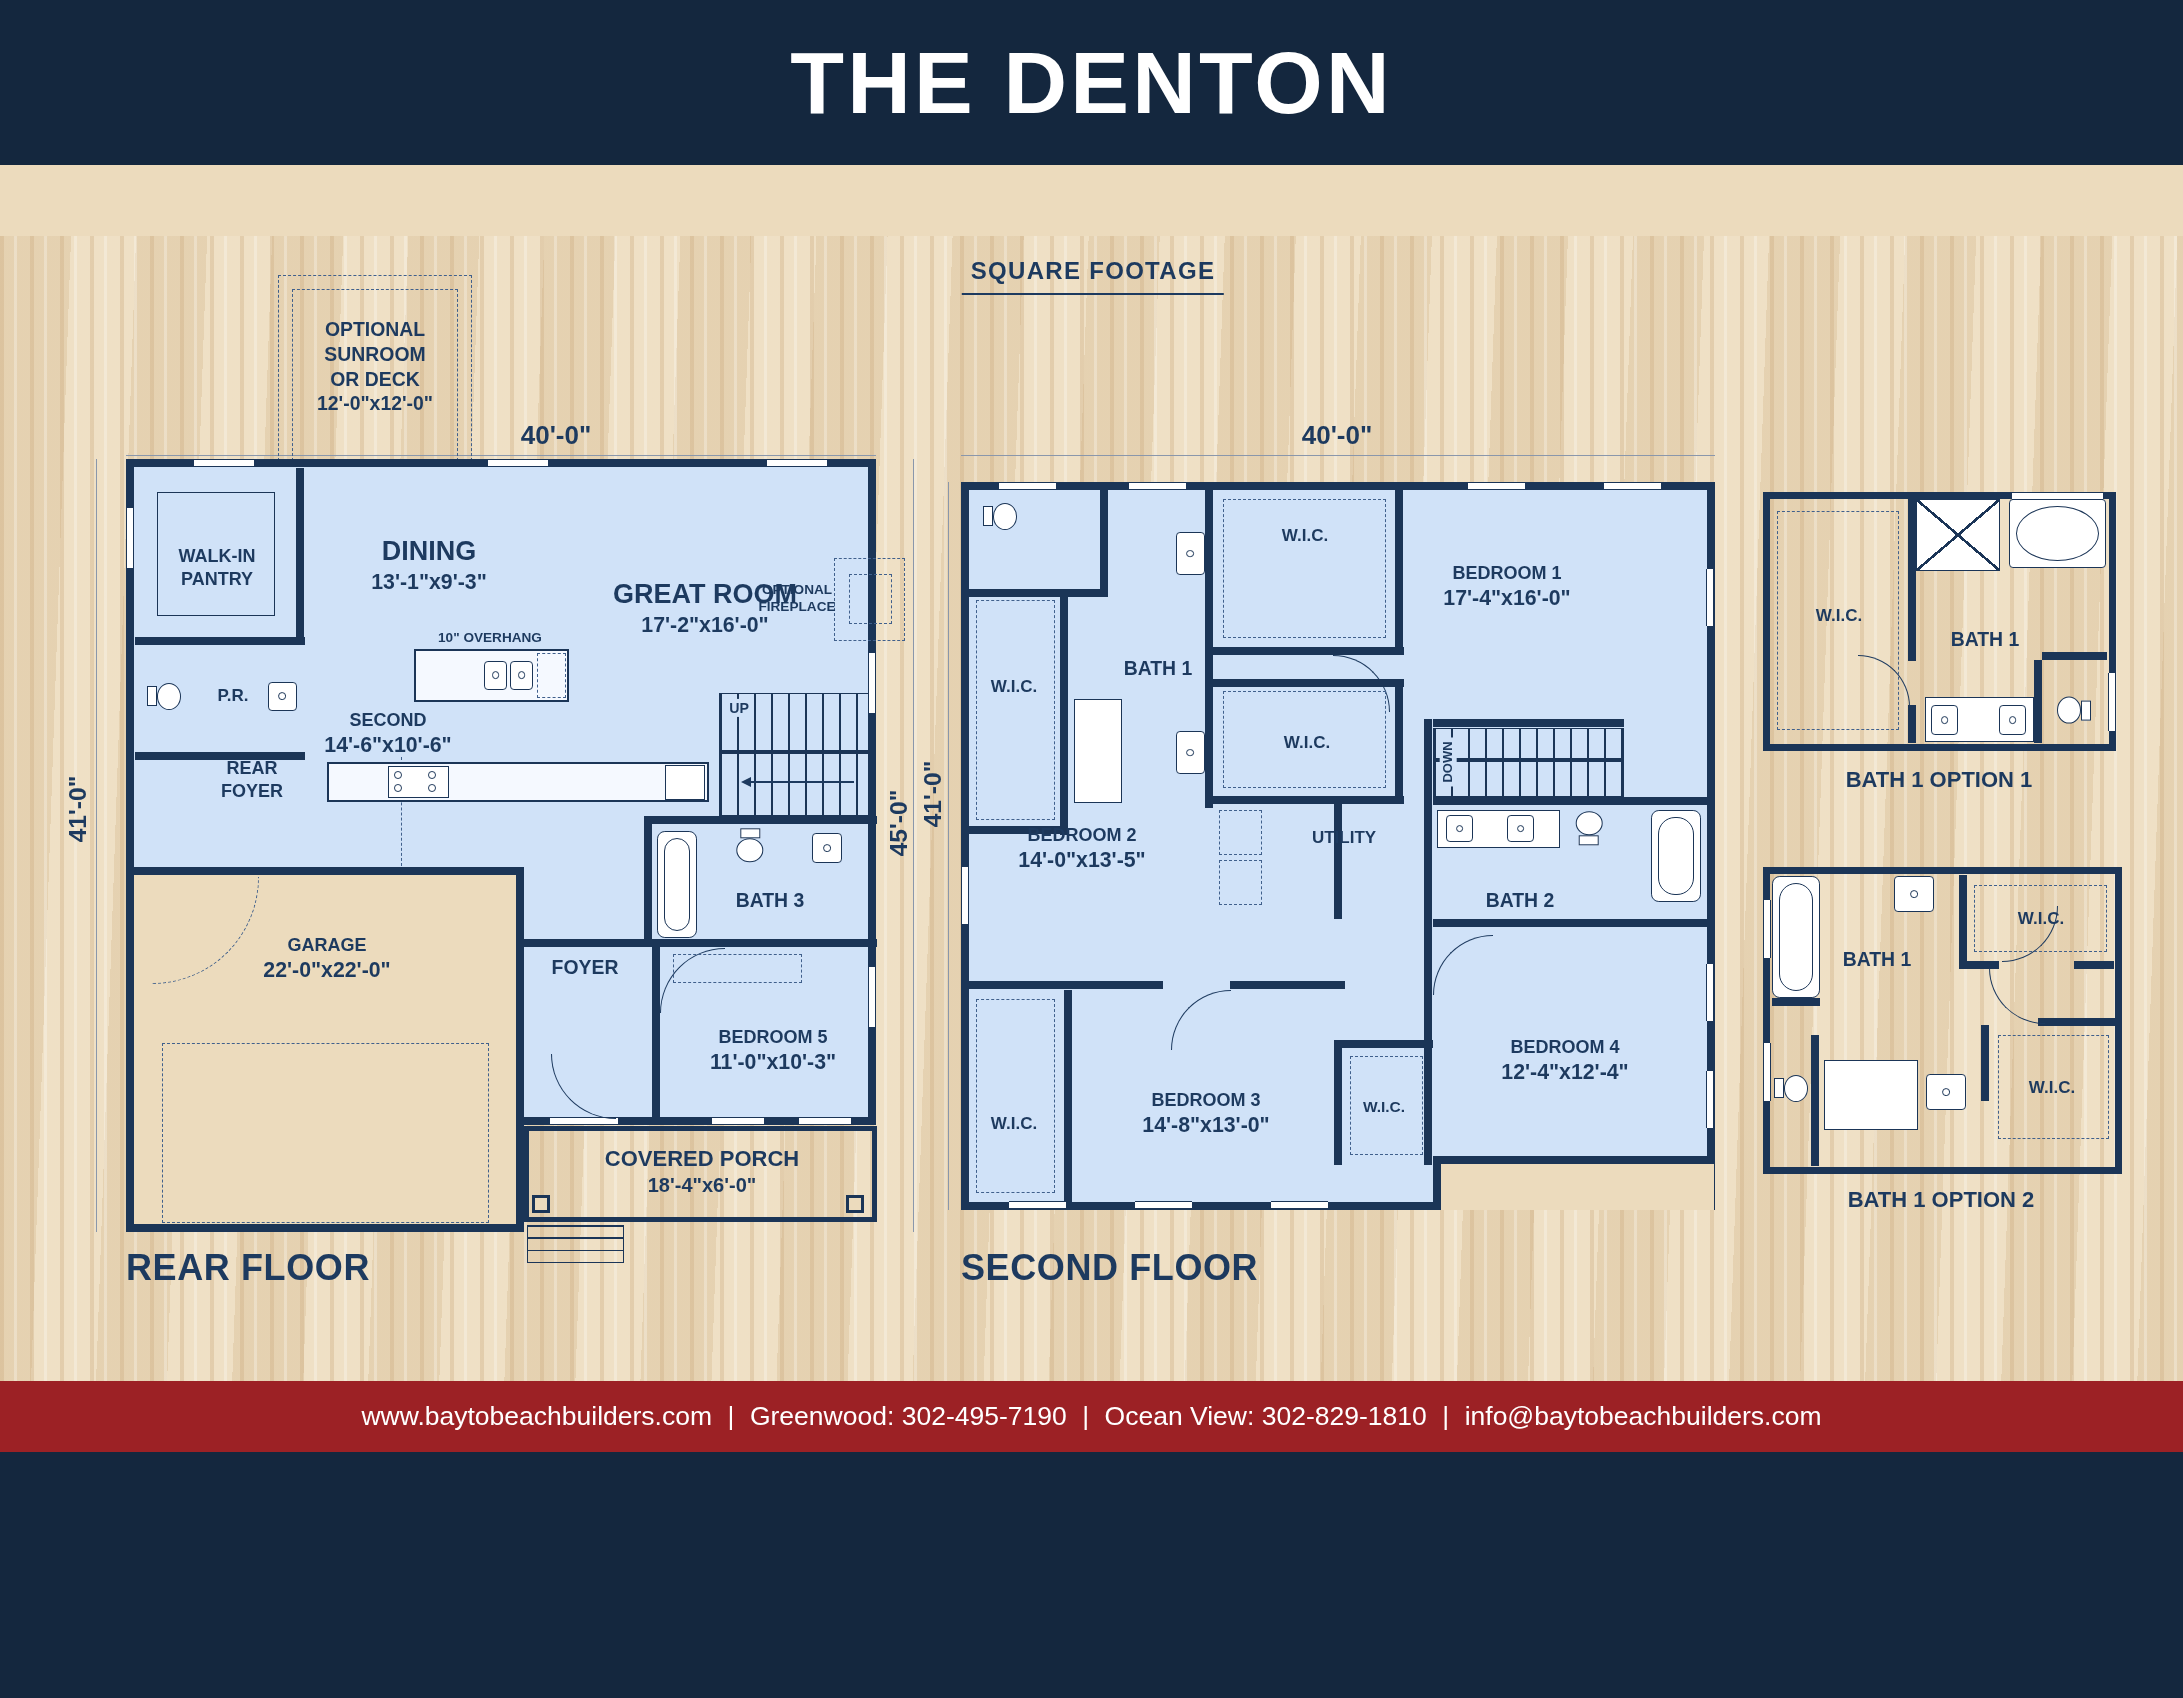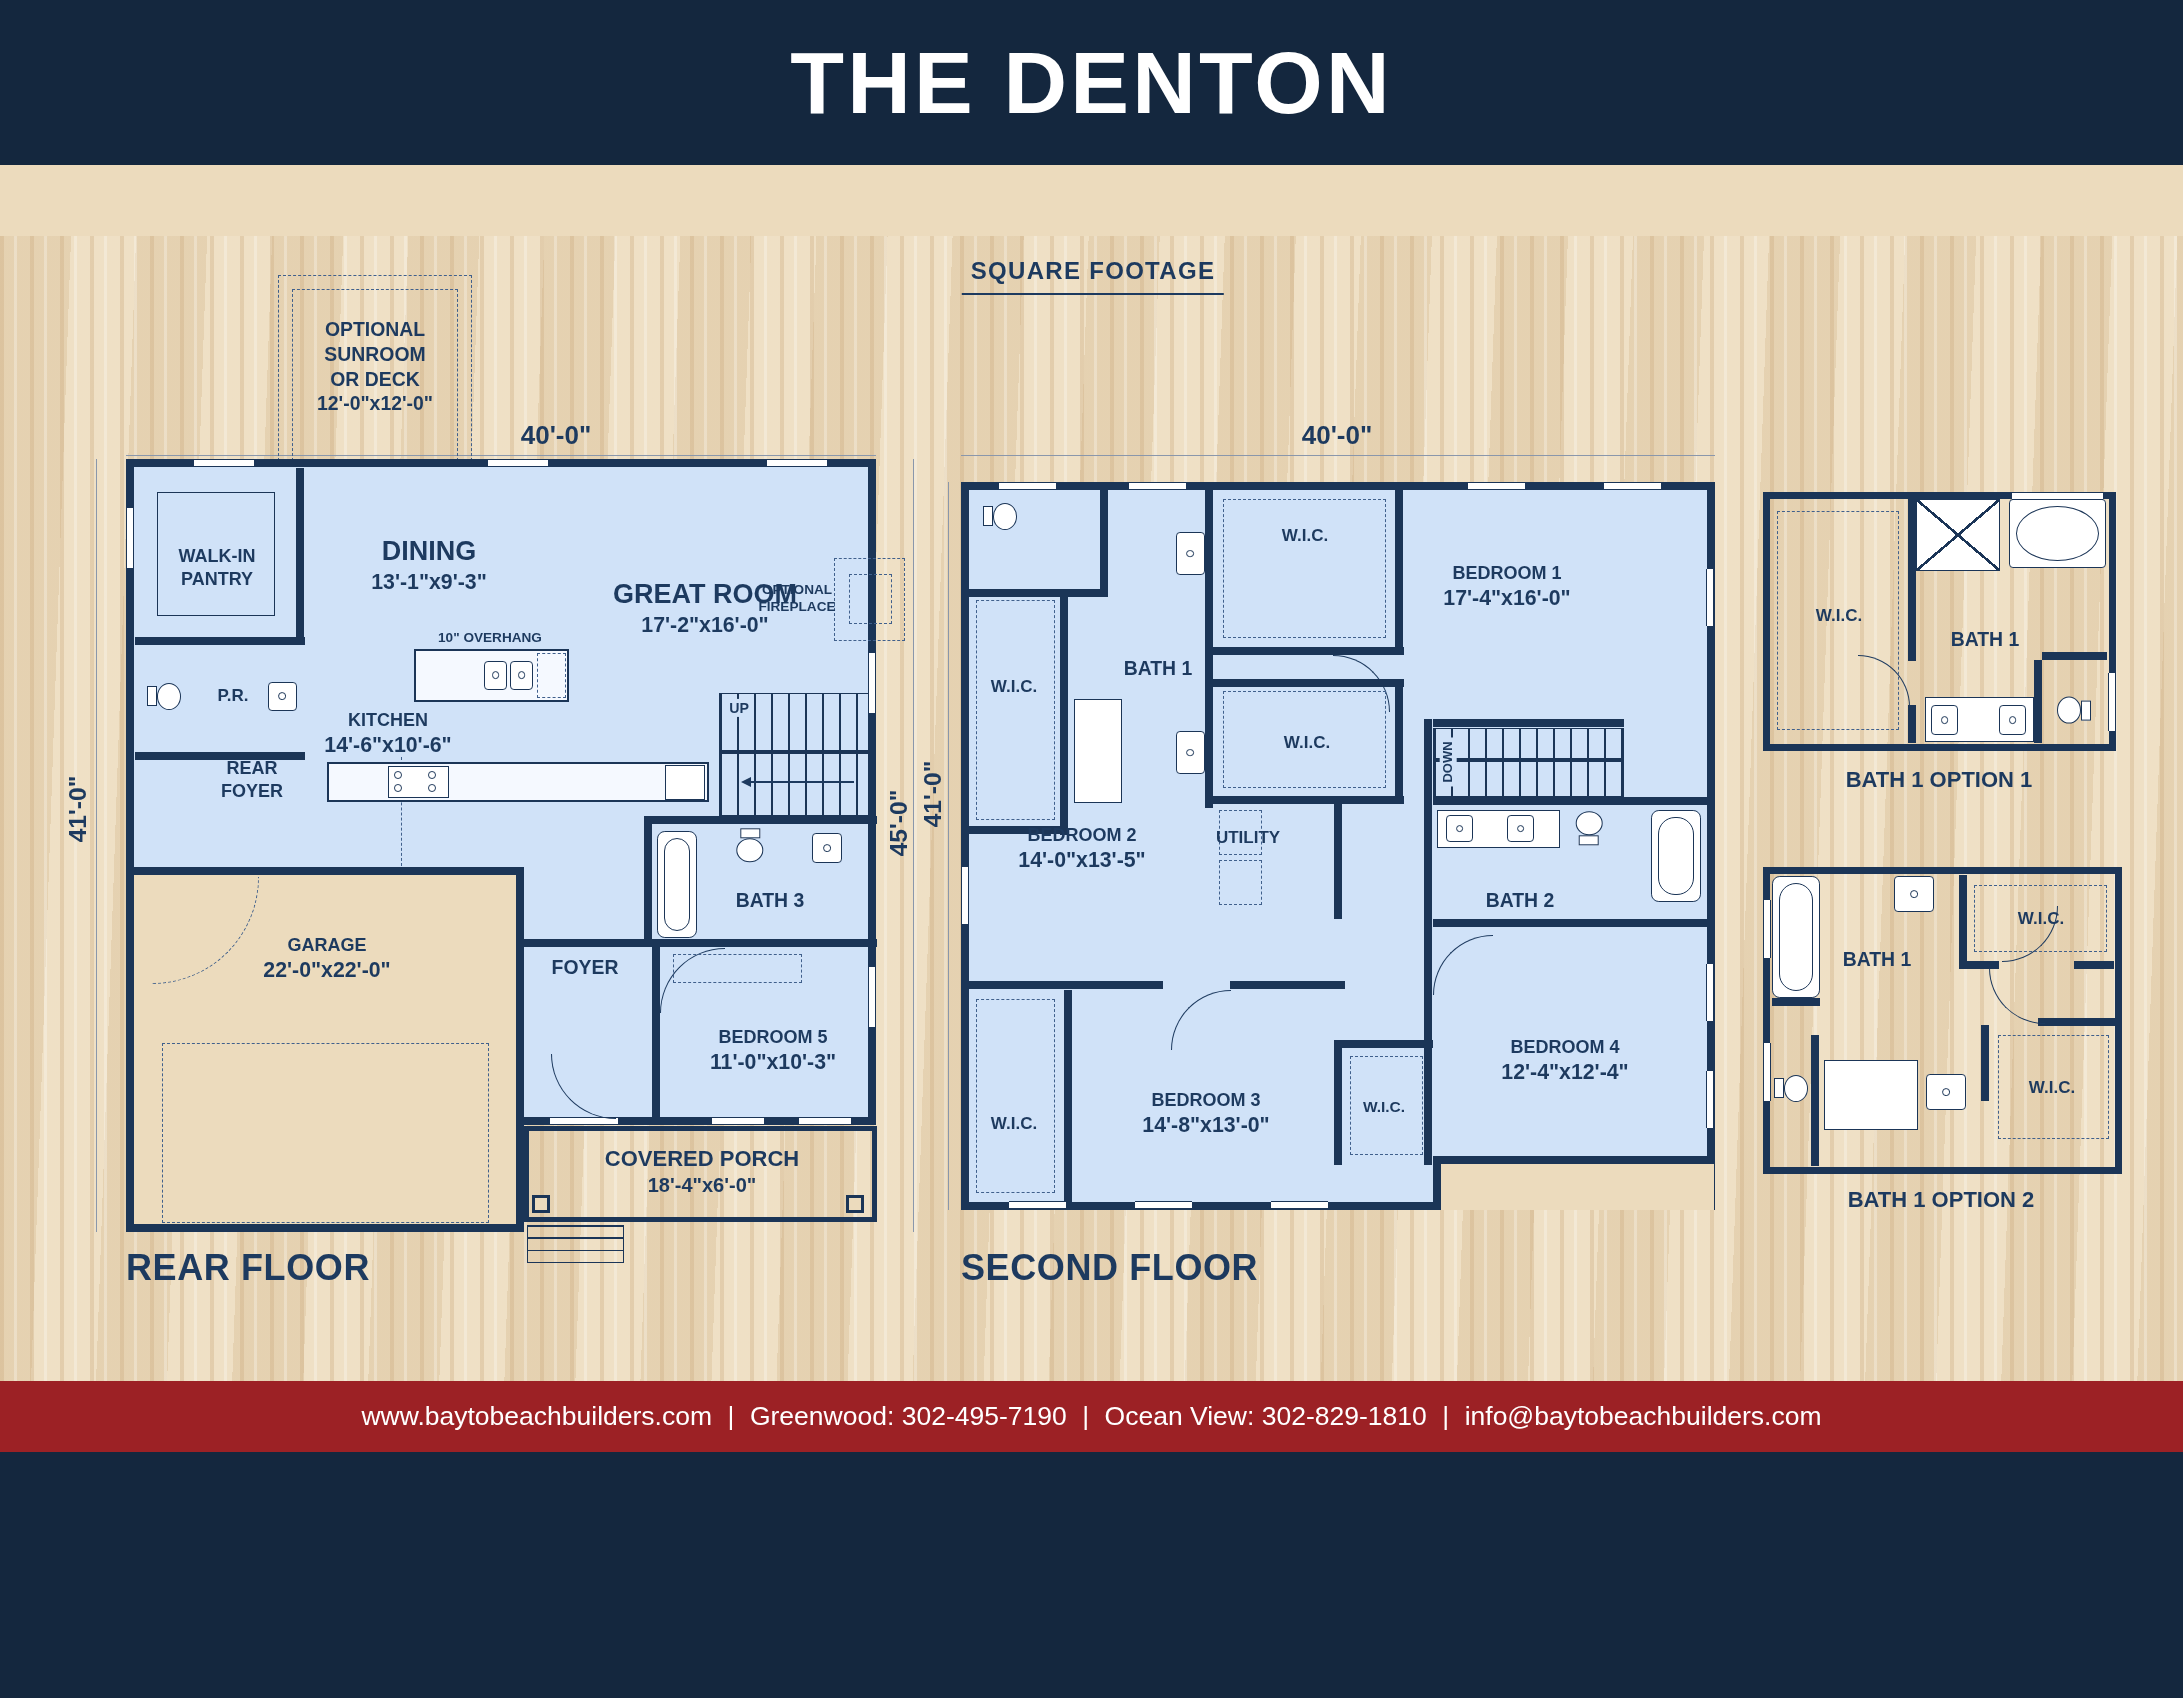--- a/index.html
+++ b/index.html
@@ -133,21 +133,21 @@
     <div style="font-size:27px">DINING</div>
     <div class="d">13'-1"x9'-3"</div>
   </div>
 
   <div class="lb" style="left:490px;top:638px;font-size:13.6px">10" OVERHANG</div>
   <div class="a" style="left:414px;top:649px;width:155px;height:53px;border:2.6px solid var(--wall);background:#f5f9ff"></div>
   <div class="snk" style="left:484px;top:661px;width:23px;height:28.5px"></div>
   <div class="snk" style="left:510px;top:661px;width:23px;height:28.5px"></div>
   <div class="dsh" style="left:537px;top:653px;width:28.5px;height:45px"></div>
   <div class="lb" style="left:388px;top:734px">
-    <div class="n">KITCHEN</div>
+    <div class="n">SECOND</div>
     <div class="d">14'-6"x10'-6"</div>
   </div>
   <div class="a" style="left:327px;top:762px;width:382px;height:40px;border:2.6px solid var(--wall);background:#f5f9ff"></div>
   <div class="a" style="left:388px;top:766px;width:61px;height:32px;border:1.9px solid var(--wall);background:#fff">
     <i class="burner" style="left:5.2px;top:3.9px"></i>
       <i class="burner" style="left:39px;top:3.9px"></i>
     <i class="burner" style="left:5.2px;top:17px"></i>
       <i class="burner" style="left:39px;top:17px"></i>
   </div>
   <div class="a" style="left:665px;top:765px;width:40px;height:35px;border:1.9px solid var(--wall);background:#fff"></div>
@@ -225,21 +225,21 @@
 
   <div class="w" style="left:1213px;top:679px;width:191px;height:8.4px"></div>
   <div class="w" style="left:1213px;top:796px;width:191px;height:8.4px"></div>
   <div class="w" style="left:1395px;top:679px;width:8.4px;height:125px"></div>
   <div class="dsh" style="left:1223px;top:691px;width:163px;height:97px"></div>
   <div class="lb s" style="left:1307px;top:743px">W.I.C.</div>
 
   <div class="dsh" style="left:1219px;top:810px;width:43px;height:45px"></div>
   <div class="dsh" style="left:1219px;top:860px;width:43px;height:45px"></div>
   <div class="w" style="left:1334px;top:804px;width:8.4px;height:115px"></div>
-  <div class="lb s" style="left:1248px;top:838px">UTILITY</div>
+  <div class="lb s" style="left:1344px;top:838px">UTILITY</div>
 
   <div class="lb" style="left:1082px;top:849px">
     <div class="n">BEDROOM 2</div>
     <div class="d">14'-0"x13'-5"</div>
   </div>
   <div class="w" style="left:969px;top:981px;width:194px;height:8.4px"></div>
   <div class="w" style="left:1230px;top:981px;width:115px;height:8.4px"></div>
   <div class="arc" style="left:1171px;top:990px;width:60px;height:60px;border-left:1.9px solid var(--ink);border-top:1.9px solid var(--ink);border-top-left-radius:100%"></div>
   <div class="w" style="left:1064px;top:990px;width:8.4px;height:220px"></div>
   <div class="dsh" style="left:976px;top:999px;width:79px;height:194px"></div>

